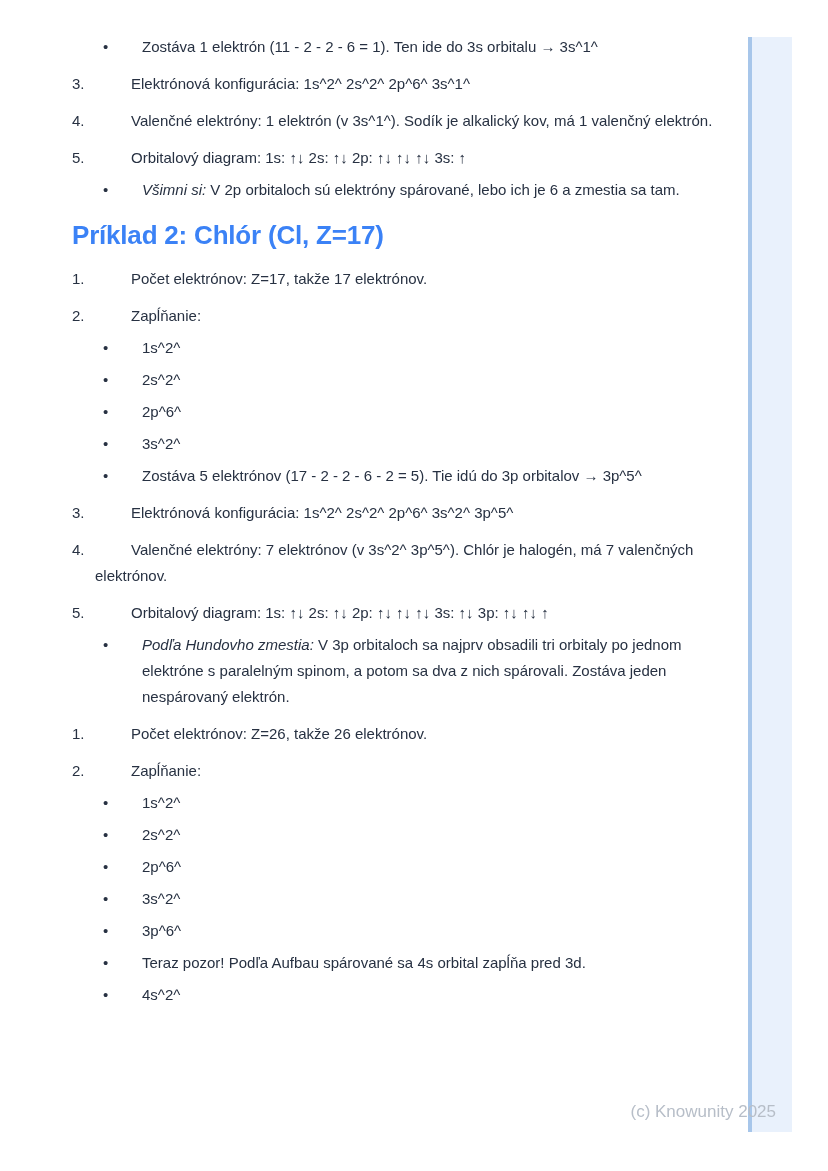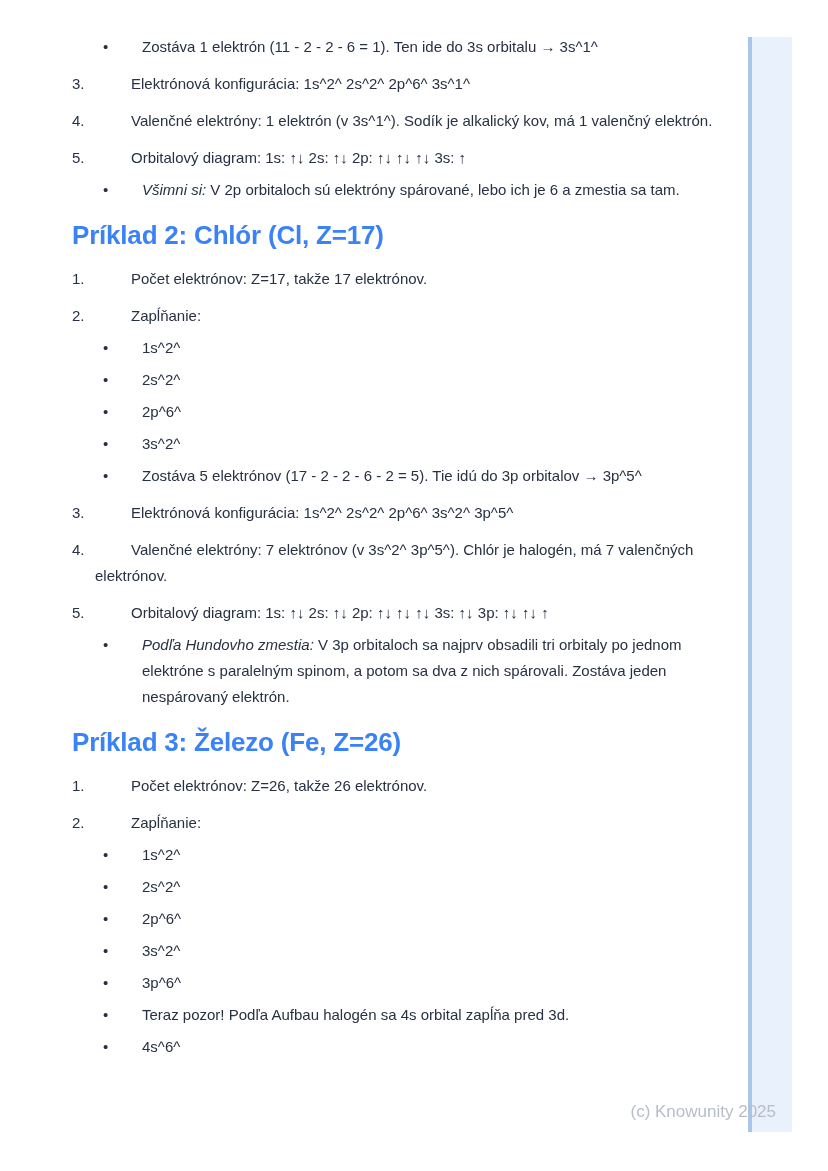--- a/index.html
+++ b/index.html
@@ -183,21 +183,20 @@
   <div class="blist subnote">
     <div class="bli">
       <span class="dot">•</span>
       <span class="btext">
         <i class="lead">Podľa Hundovho zmestia:</i>
         <span>V 3p orbitaloch sa najprv obsadili tri orbitaly po jednom elektróne s paralelným spinom, a potom sa dva z nich spárovali. Zostáva jeden nespárovaný elektrón.</span>
       </span>
     </div>
   </div>
 
-  <h2 class="head">Príklad 3: Železo (Fe, Z=26)</h2>
 
   <div class="oli">
     <span class="num">1.</span>
     <span class="obody">
       <b class="lbl">Počet elektrónov:</b>
       <span>Z=26, takže 26 elektrónov.</span>
     </span>
   </div>
 
   <div class="oli">
@@ -222,24 +221,24 @@
     <div class="bli">
       <span class="dot">•</span>
       <span class="btext">3s^2^</span>
     </div>
     <div class="bli">
       <span class="dot">•</span>
       <span class="btext">3p^6^</span>
     </div>
     <div class="bli">
       <span class="dot">•</span>
-      <span class="btext">Teraz pozor! Podľa Aufbau halogén sa 4s orbital zapĺňa pred 3d.</span>
-    </div>
-    <div class="bli">
-      <span class="dot">•</span>
-      <span class="btext">4s^6^</span>
+      <span class="btext">Teraz pozor! Podľa Aufbau spárované sa 4s orbital zapĺňa pred 3d.</span>
+    </div>
+    <div class="bli">
+      <span class="dot">•</span>
+      <span class="btext">4s^2^</span>
     </div>
   </div>
 
 </div>
 
 <div class="scrollbar"></div>
 <div class="footer">(c) Knowunity 2025</div>
 
 </body></html>

